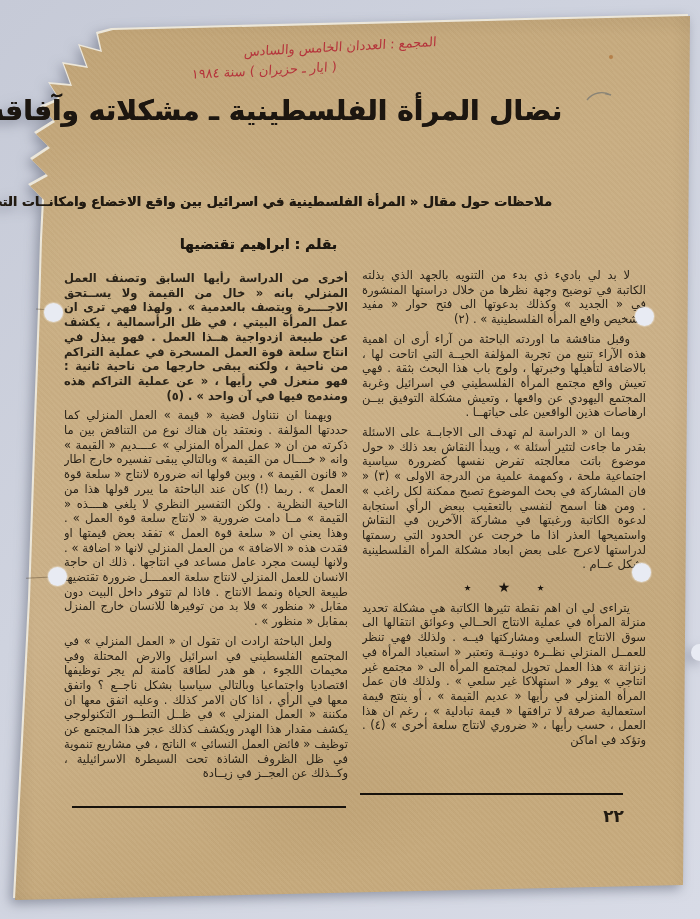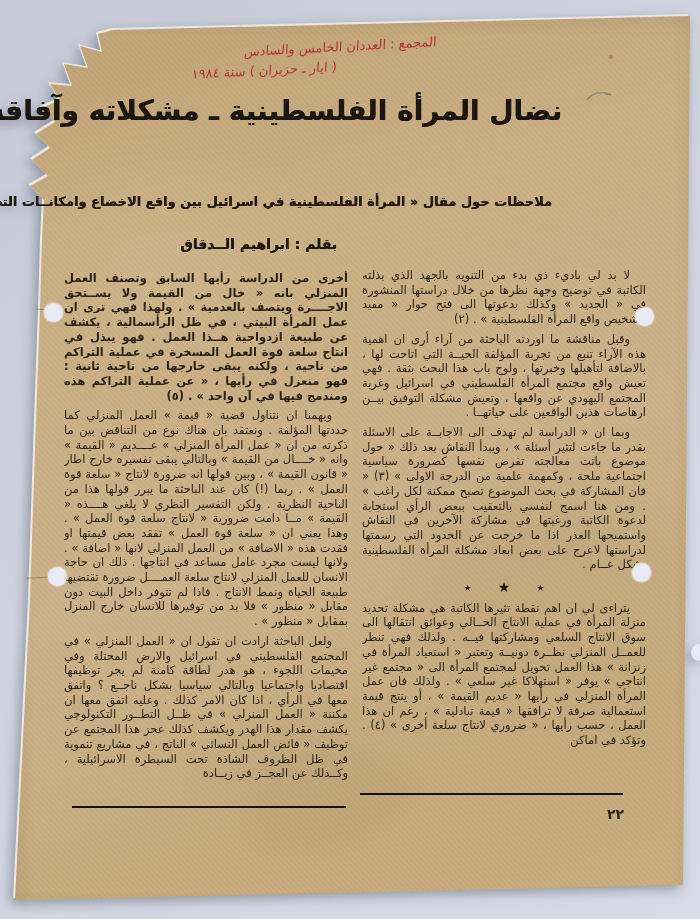--- a/index.html
+++ b/index.html
@@ -45,21 +45,21 @@
   .col{position:absolute;overflow:hidden;text-align:justify;font-size:11.5px;
       line-height:14.7px;color:#2a2318;}
   .col p{margin:0 0 5px 0;text-indent:16px;}
   .col p.no-indent{text-indent:0;font-weight:bold;}
   .col-first{left:362px;top:268px;width:284px;height:530px;}
   .col-second{left:64px;top:271px;width:284px;height:534px;}
   .divider{text-align:center;font-size:14px;word-spacing:22px;margin:8px 0 6px 0;color:#1c1610;}
   .rule{position:absolute;height:2px;background:#17120c;}
   .rule-first{left:360px;top:793px;width:263px;}
   .rule-second{left:72px;top:806px;width:274px;}
-  .page-num{position:absolute;right:76px;top:806px;font-size:14px;font-weight:bold;color:#221b12;}
+  .page-num{position:absolute;right:76px;top:806px;font-size:17px;font-weight:bold;color:#221b12;}
   .hole{position:absolute;width:19px;height:19px;border-radius:50%;background:#e8ebf3;
       box-shadow:0 0 1px 1px rgba(255,255,255,.35);z-index:5;}
   .hole-l1{left:44px;top:303px;}
   .hole-l2{left:48px;top:567px;}
   .hole-r1{left:635px;top:307px;}
   .hole-r2{left:632px;top:563px;}
   .crack{position:absolute;height:1px;background:rgba(70,55,35,.4);}
   .crack1{left:36px;top:309px;width:16px;transform:rotate(4deg);}
   .crack2{left:26px;top:577px;width:30px;transform:rotate(-3deg);}
   .pencil{position:absolute;left:585px;top:90px;opacity:.8;}
@@ -79,21 +79,21 @@
 
     <div class="content" dir="rtl" lang="ar">
 
       <div class="hw hw1">المجمع : العددان الخامس والسادس</div>
       <div class="hw hw2">( ايار ـ حزيران ) سنة ١٩٨٤</div>
 
       <h1 class="title">نضال المرأة الفلسطينية ـ مشكلاته وآفاقه</h1>
 
       <div class="subtitle">ملاحظات حول مقال « المرأة الفلسطينية في اسرائيل بين واقع الاخضاع وامكانــات التحرر » (١)</div>
 
-      <div class="byline">بقلم : ابراهيم الــدقاق</div>
+      <div class="byline">بقلم : ابراهيم تقتضيها</div>
 
       <div class="col col-first">
         <p>لا بد لي باديء ذي بدء من التنويه بالجهد الذي بذلته الكاتبة في توضيح وجهة نظرها من خلال دراستها المنشورة في « الجديد » وكذلك بدعوتها الى فتح حوار « مفيد لتشخيص واقع المرأة الفلسطينية » . (٢)</p>
         <p>وقبل مناقشة ما اوردته الباحثة من آراء أرى ان اهمية هذه الآراء تنبع من تجربة المؤلفة الحيــة التي اتاحت لها ، بالاضافة لتأهيلها وخبرتها ، ولوج باب هذا البحث بثقة . فهي تعيش واقع مجتمع المرأة الفلسطيني في اسرائيل وغربة المجتمع اليهودي عن واقعها ، وتعيش مشكلة التوفيق بيــن ارهاصات هذين الواقعين على حياتهــا .</p>
         <p>وبما ان « الدراسة لم تهدف الى الاجابــة على الاسئلة بقدر ما جاءت لتثير أسئلة » ، ويبدأ النقاش بعد ذلك « حول موضوع باتت معالجته تفرض نفسها كضرورة سياسية اجتماعية ملحة ، وكمهمة علمية من الدرجة الاولى » (٣) « فان المشاركة في بحث الموضوع تصبح ممكنة لكل راغب » . ومن هنا اسمح لنفسي بالتعقيب ببعض الرأي استجابة لدعوة الكاتبة ورغبتها في مشاركة الآخرين في النقاش واستميحها العذر اذا ما خرجت عن الحدود التي رسمتها لدراستها لاعرج على بعض ابعاد مشكلة المرأة الفلسطينية بشكل عــام .</p>
         <div class="divider">٭ ★ ٭</div>
         <p>يتراءى لي ان اهم نقطة تثيرها الكاتبة هي مشكلة تحديد منزلة المرأة في عملية الانتاج الحــالي وعوائق انتقالها الى سوق الانتاج السلعي ومشاركتها فيــه . ولذلك فهي تنظر للعمــل المنزلي نظــرة دونيــة وتعتبر « استعباد المرأة في زنزانة » هذا العمل تحويل لمجتمع المرأة الى « مجتمع غير انتاجي » يوفر « استهلاكا غير سلعي » . ولذلك فان عمل المرأة المنزلي في رأيها « عديم القيمة » ، أو ينتج قيمة استعمالية صرفة لا ترافقها « قيمة تبادلية » ، رغم ان هذا العمل ، حسب رأيها ، « ضروري لانتاج سلعة أخرى » (٤) . وتؤكد في اماكن</p>
       </div>
 
       <div class="col col-second">

